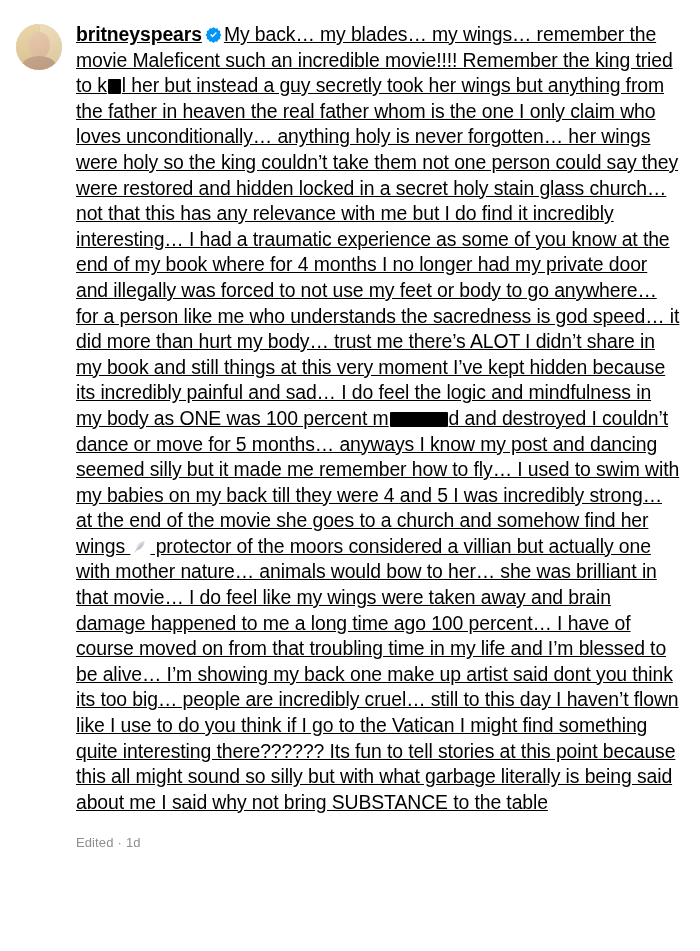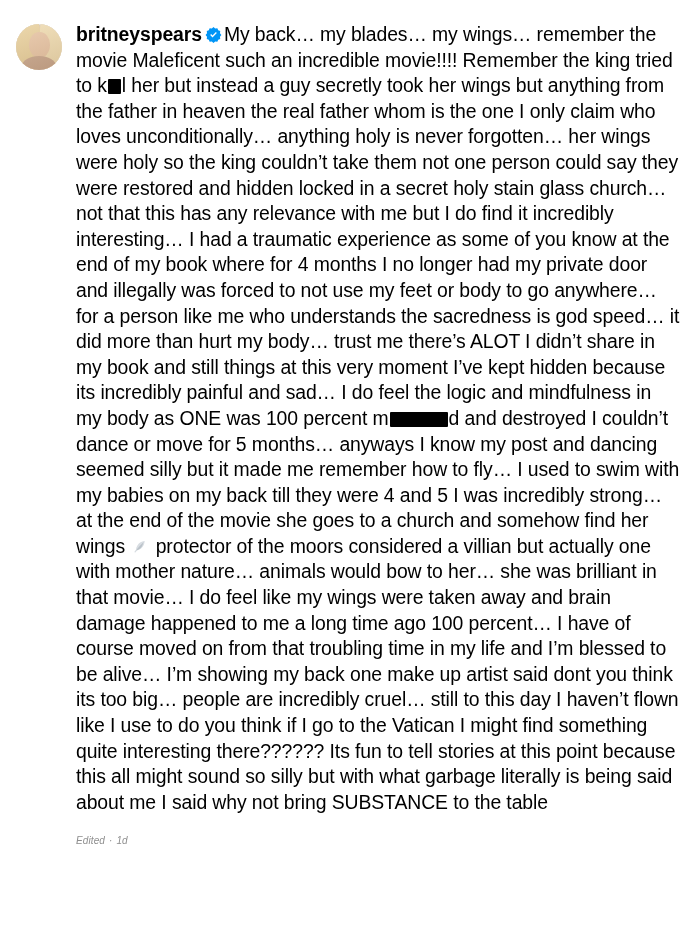--- a/index.html
+++ b/index.html
@@ -82,20 +82,21 @@
     inset: 0;
     background: linear-gradient(160deg, rgba(255,255,255,0.18), rgba(120,90,60,0.18));
   }
   .caption {
     flex: 1 1 auto;
     font-size: 19.4px;
     line-height: 25.6px;
     letter-spacing: -0.1px;
     color: #000;
     word-wrap: break-word;
+    text-decoration: underline;
   }
   .username {
     font-weight: bold;
     color: #000;
     text-decoration: none;
   }
   .verified {
     display: inline-block;
     vertical-align: -2px;
     width: 17px;
@@ -122,24 +123,23 @@
   .feather {
     display: inline-block;
     vertical-align: -3px;
     width: 16px;
     height: 18px;
     margin: 0 2px;
   }
   .meta {
     margin-top: 20px;
     margin-left: 60px;
-    font-size: 10px;
+    font-size: 13px;
     color: #8e8e8e;
     letter-spacing: 0.1px;
-    font-style: italic;
   }
   .meta .dot {
     margin: 0 4px;
   }
 </style>
 </head>
 <body>
 
 <div class="post">
   <div class="post-body">

